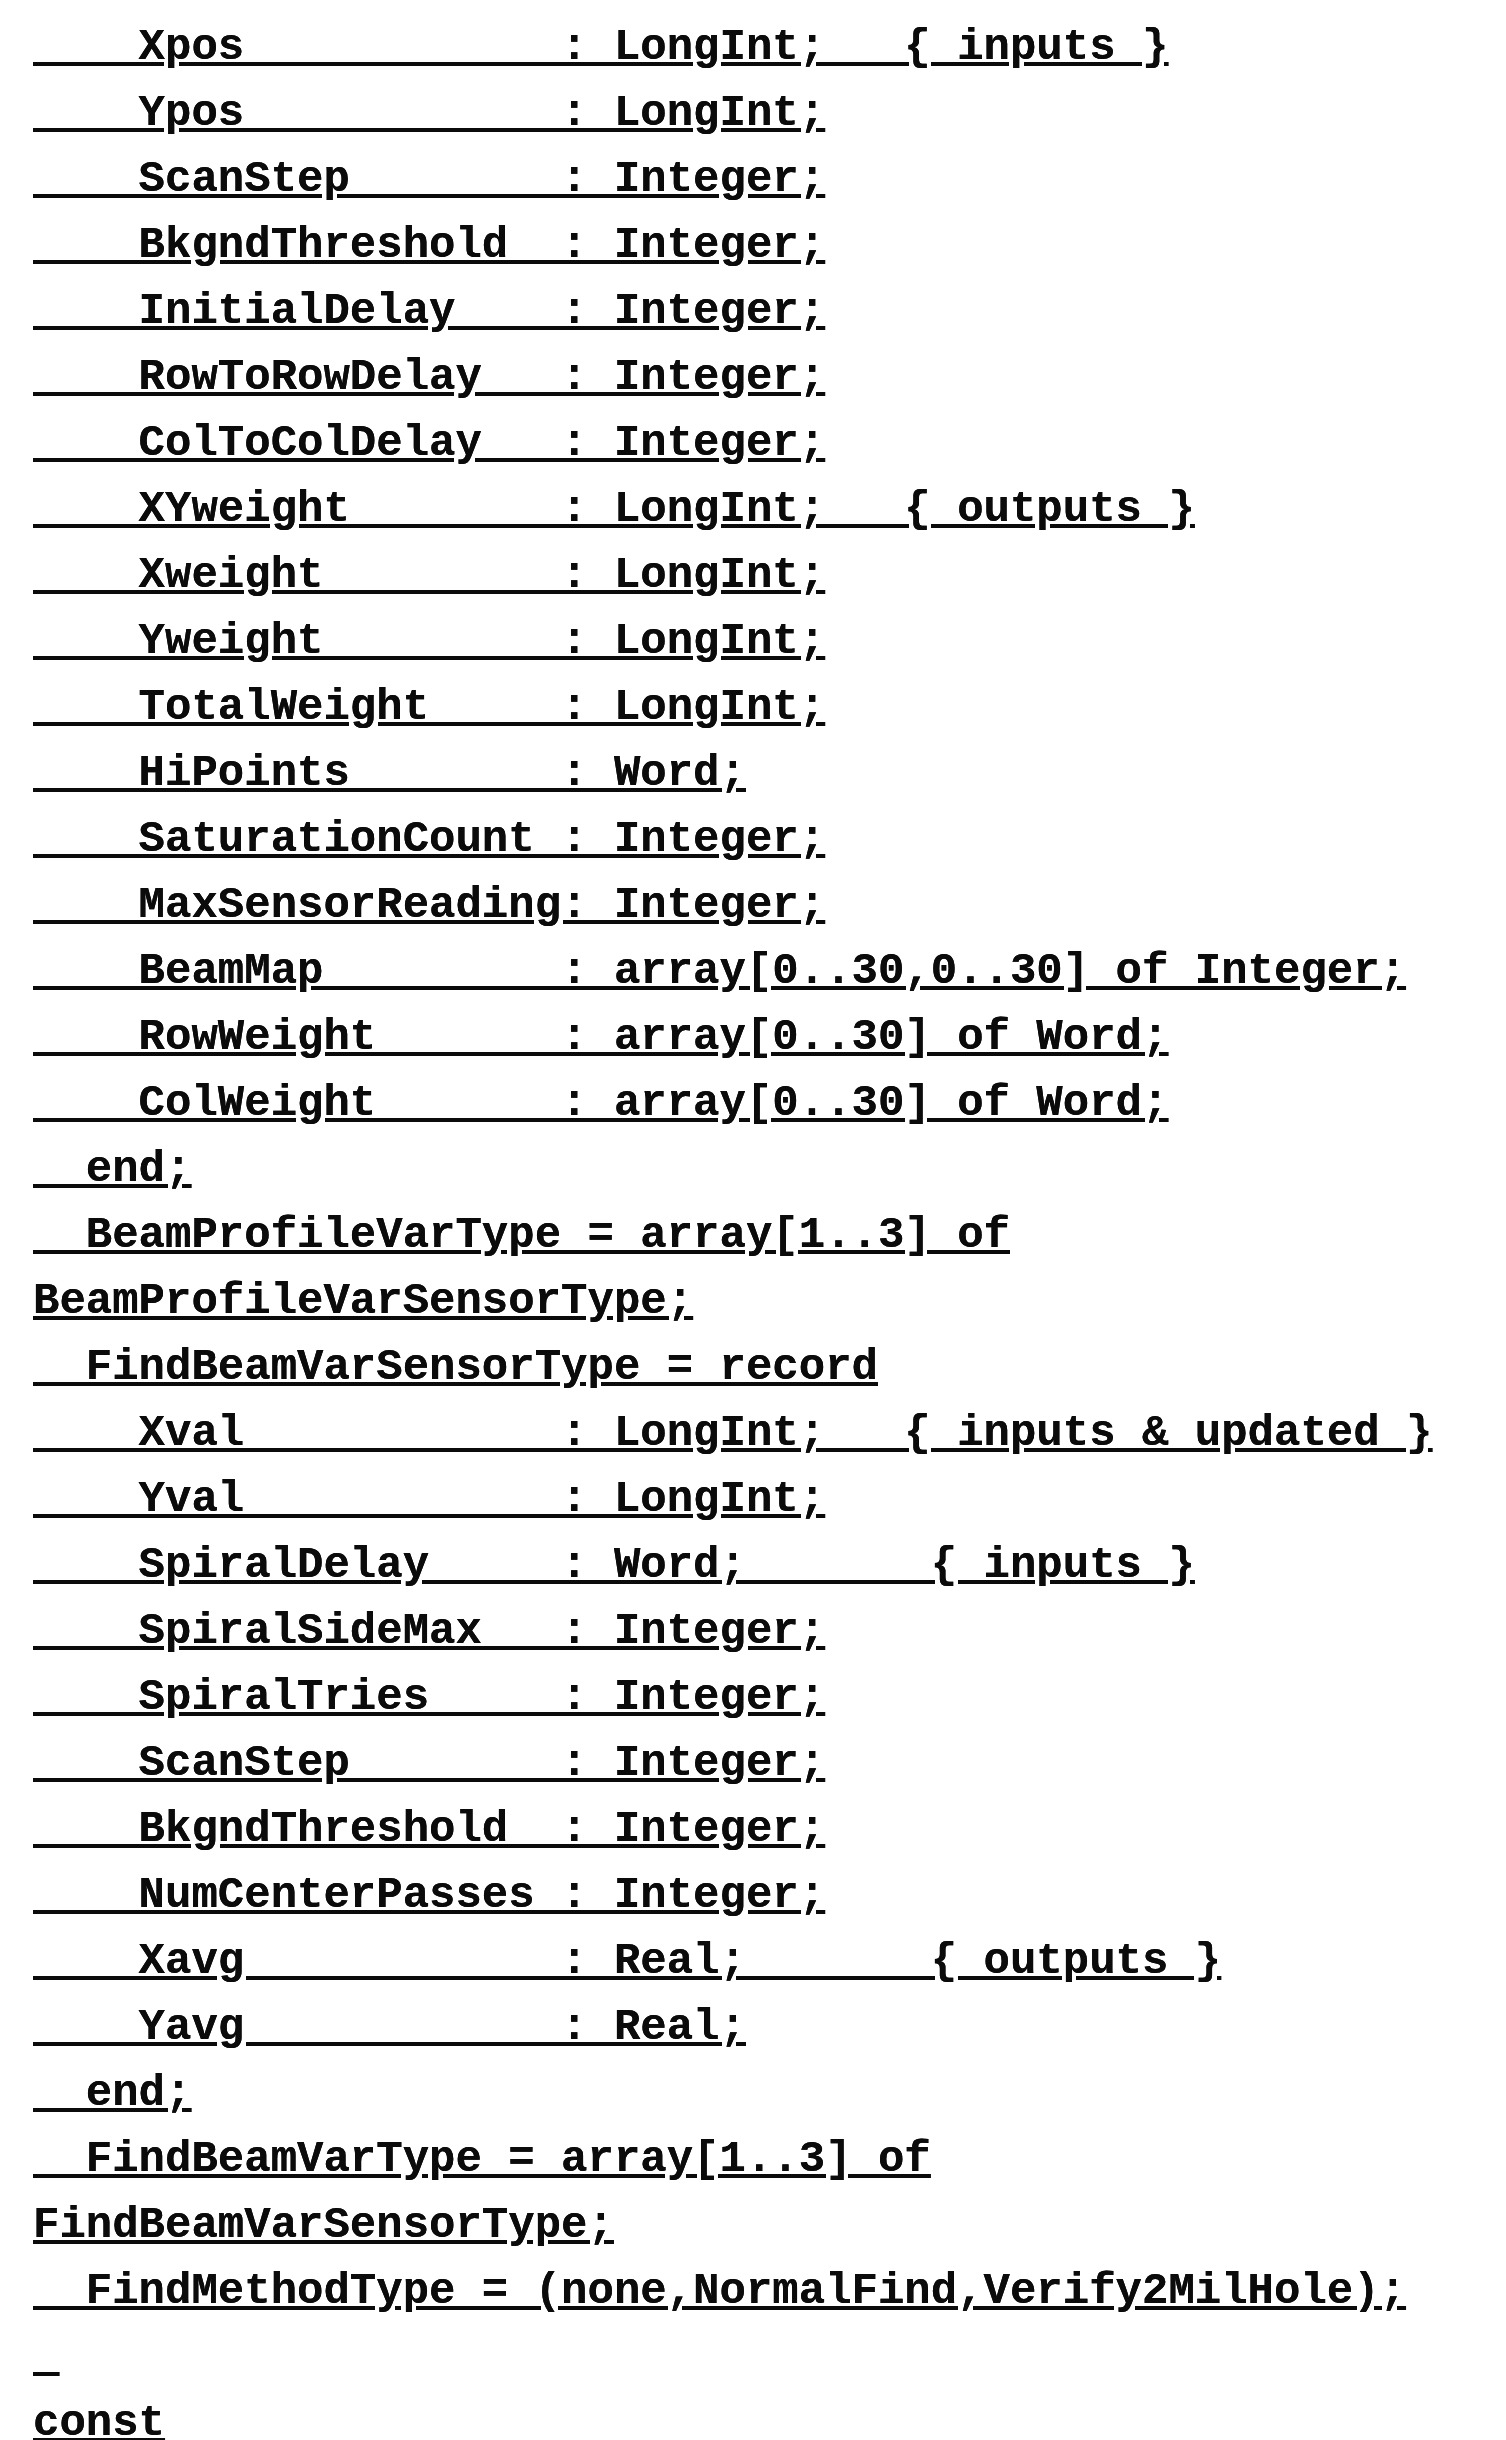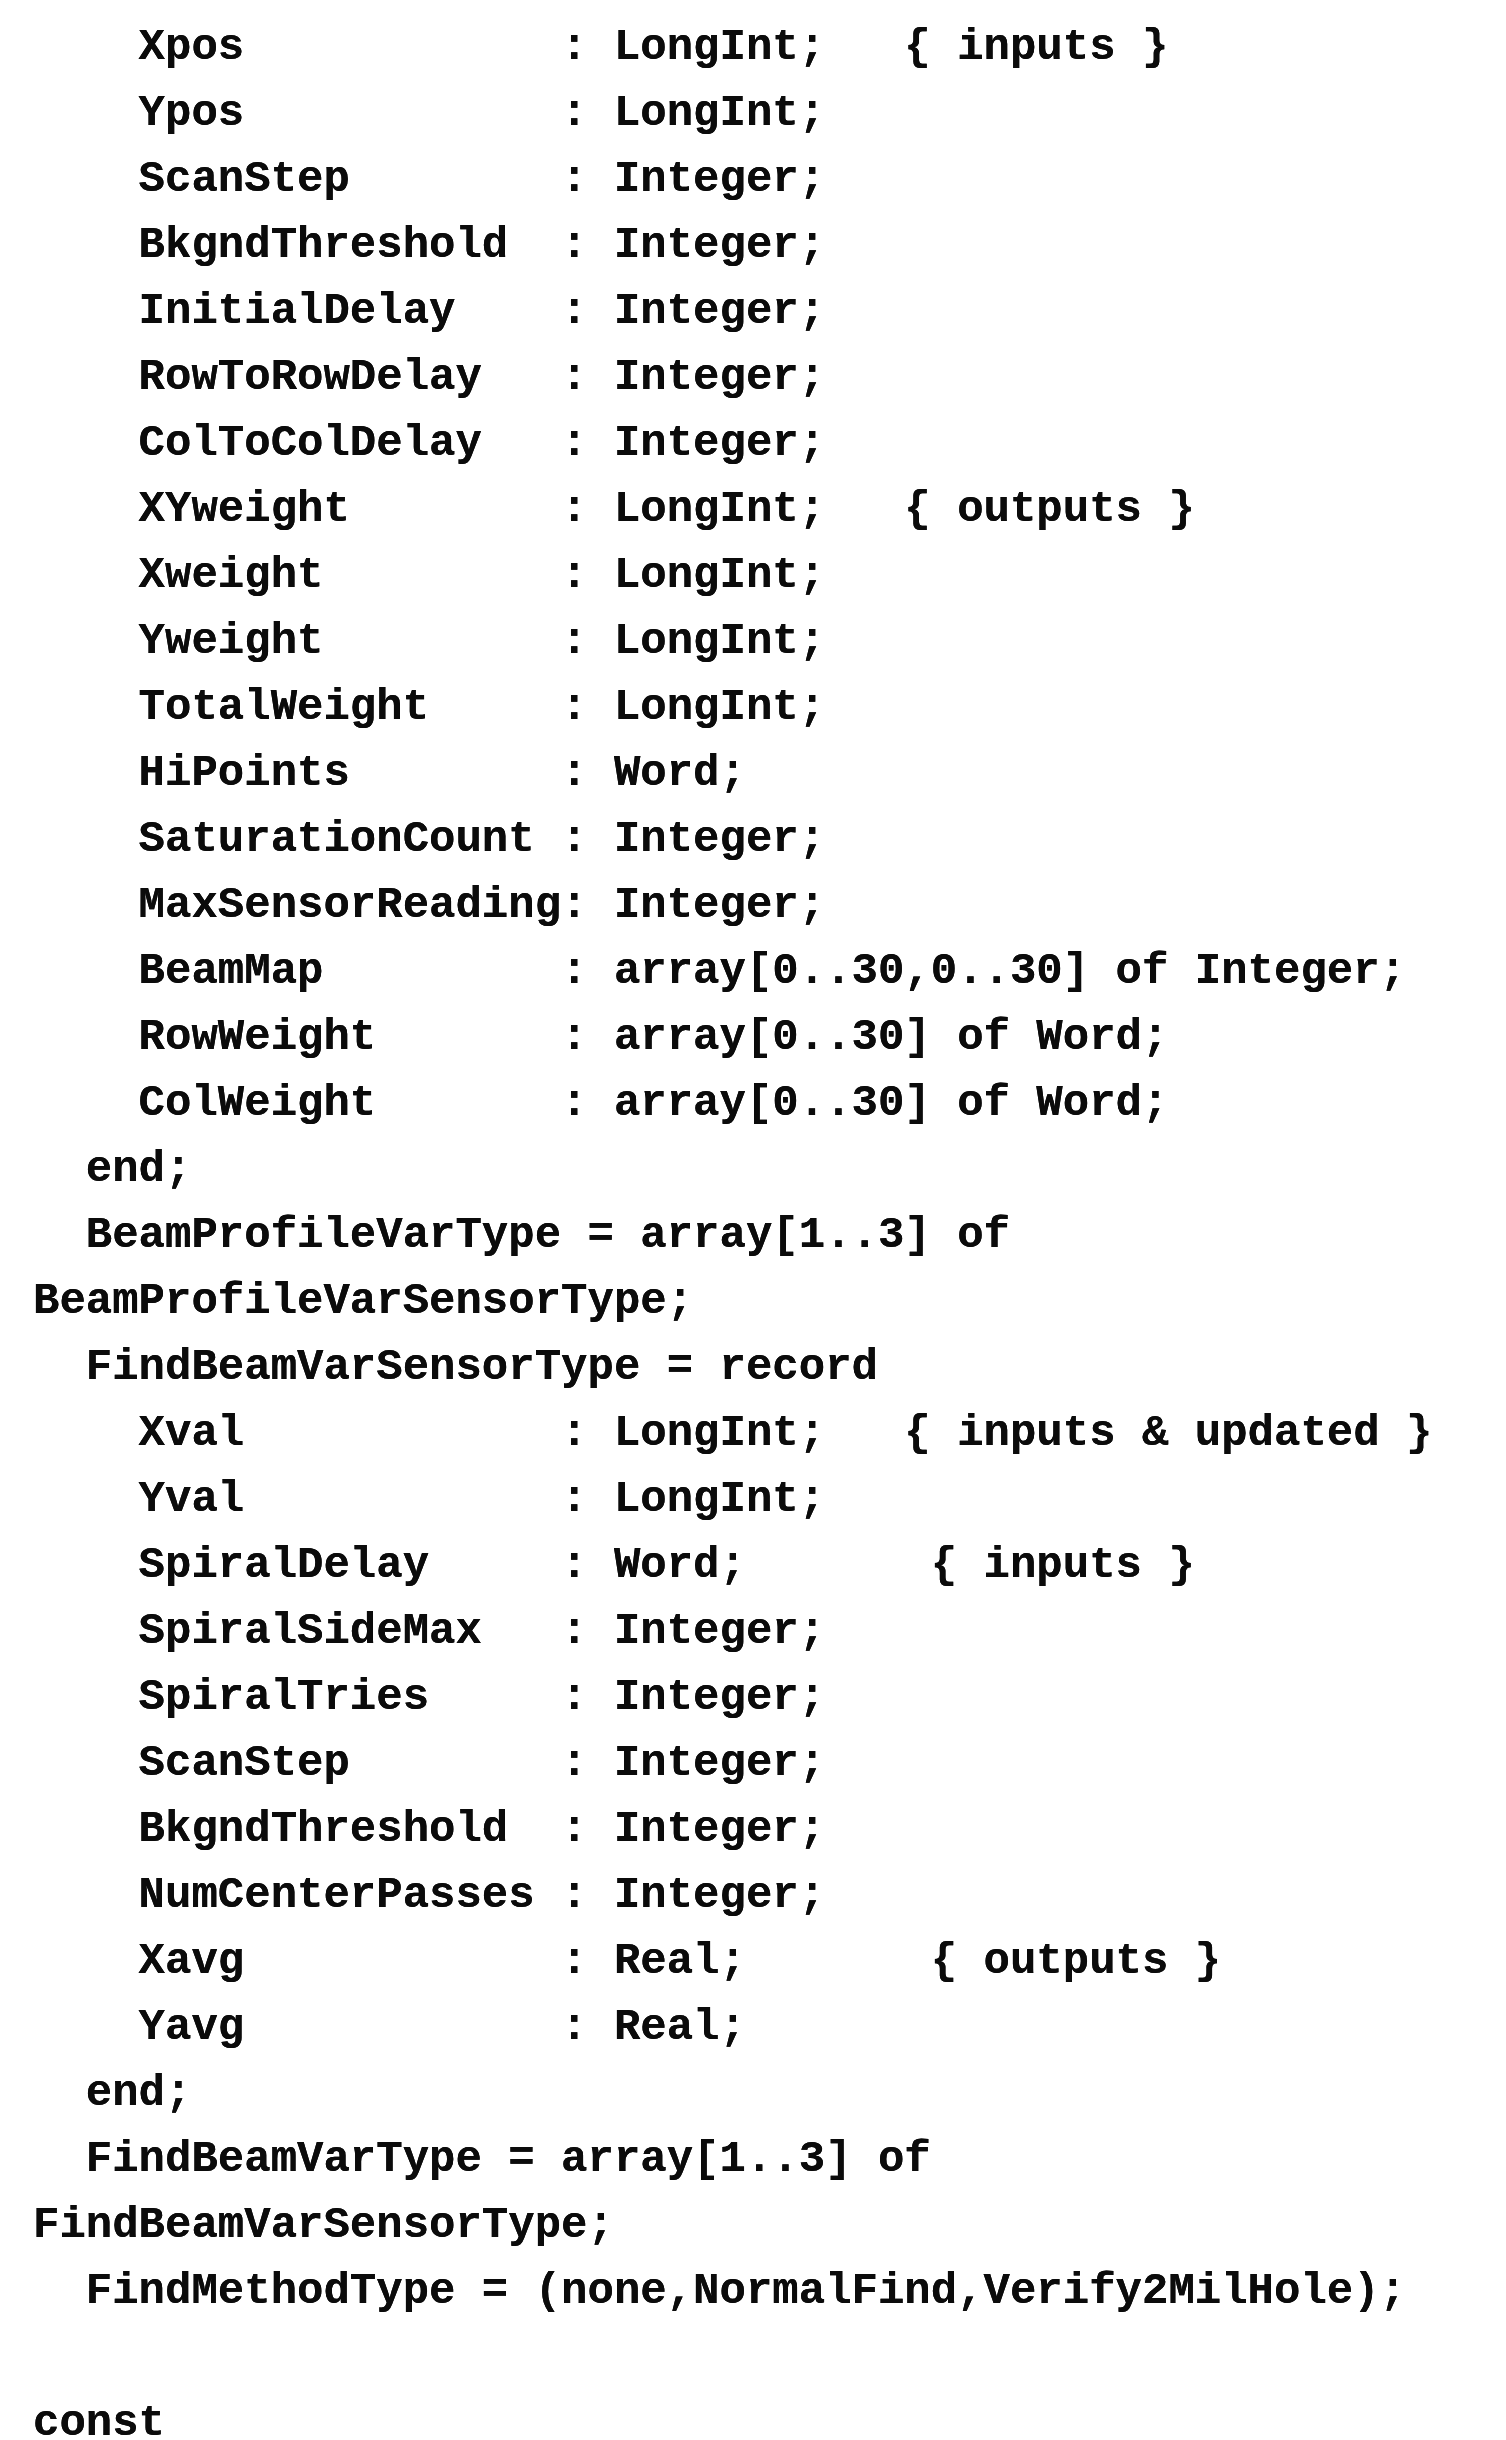--- a/index.html
+++ b/index.html
@@ -7,20 +7,21 @@
     padding: 0;
     background: #ffffff;
   }
   .page {
     position: relative;
     width: 1506px;
     height: 2440px;
     background: #ffffff;
     overflow: hidden;
     color: #0b0b0b;
+    text-decoration: underline;
   }
   .listing {
     margin: 0;
     padding: 14.4px 0 0 33px;
     font-family: "Liberation Mono", "DejaVu Sans Mono", monospace;
     font-weight: 700;
     font-size: 44px;
     line-height: 66px;
     white-space: pre;
     color: #0b0b0b;

